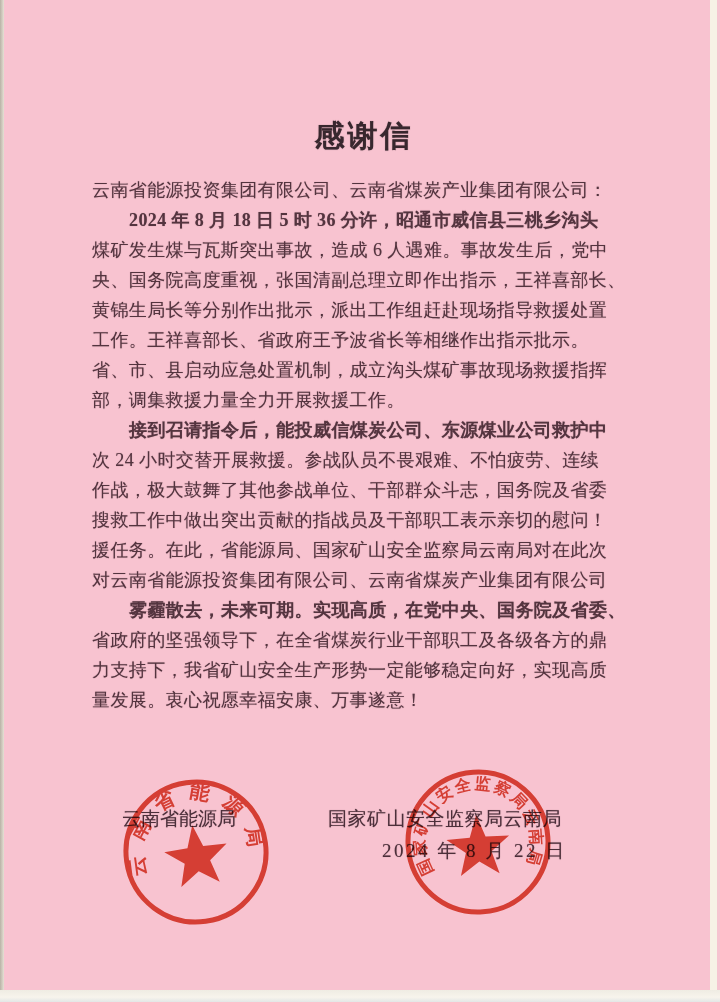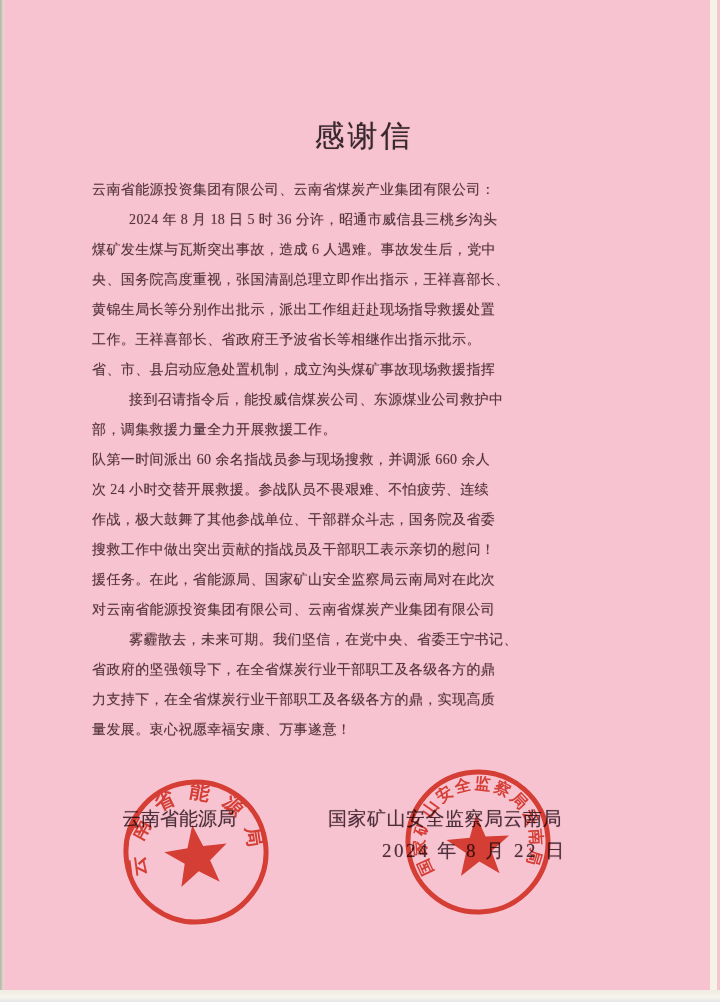--- a/index.html
+++ b/index.html
@@ -25,31 +25,31 @@
   }
   
   .paper {
     position: absolute; left: 4px; top: 0; width: 706px; height: 990px;
     background: #f8c3d0;
     color: #54343f;
   }
   .title {
     position: absolute; left: 0; top: 116px; width: 100%;
     text-align: center; padding-left: 14px; box-sizing: border-box;
-    font-size: 30px; font-weight: normal; color: #38272e;
+    font-size: 30px; font-weight: bold; color: #38272e;
     letter-spacing: 3px;
     text-shadow: 0 0 1px rgba(56,39,46,.55);
   }
   .body-text {
     position: absolute; left: 88px; top: 175px; width: 500px;
-    font-size: 14px; color: #54343f;
+    font-size: 18px; color: #54343f;
     text-shadow: 0 0 1px rgba(84,52,63,.45);
   }
   .line { height: 30px; line-height: 30px; white-space: nowrap; letter-spacing: 0.4px; }
-  .line.indent { padding-left: 37px; }
+  .line.indent { padding-left: 37px; font-weight: bold; }
   .sig {
     position: absolute; white-space: nowrap;
     font-size: 19px; color: #4c2f3a;
     text-shadow: 0 0 1px rgba(76,47,58,.45);
   }
   .sig-left-org  { left: 118px; top: 806px; }
   .sig-right-org { left: 324px; top: 806px; letter-spacing: 0.5px; }
   .sig-date     { left: 378px; top: 838px; letter-spacing: 2.5px; }
   .seal {
     position: absolute; width: 160px; height: 160px;
@@ -74,31 +74,30 @@
   <div class="title">感谢信</div>
 
   <div class="body-text">
     <div class="line">云南省能源投资集团有限公司、云南省煤炭产业集团有限公司：</div>
     <div class="line indent">2024 年 8 月 18 日 5 时 36 分许，昭通市威信县三桃乡沟头</div>
     <div class="line">煤矿发生煤与瓦斯突出事故，造成 6 人遇难。事故发生后，党中</div>
     <div class="line">央、国务院高度重视，张国清副总理立即作出指示，王祥喜部长、</div>
     <div class="line">黄锦生局长等分别作出批示，派出工作组赶赴现场指导救援处置</div>
     <div class="line">工作。王祥喜部长、省政府王予波省长等相继作出指示批示。</div>
     <div class="line">省、市、县启动应急处置机制，成立沟头煤矿事故现场救援指挥</div>
+    <div class="line">部，调集救援力量全力开展救援工作。</div>
     <div class="line indent">接到召请指令后，能投威信煤炭公司、东源煤业公司救护中</div>
-    <div class="line">部，调集救援力量全力开展救援工作。</div>
-    <div class="line">队第一时间派出 60 余名指战员参与现场搜救，并调派 660 余人</div>
     <div class="line">次 24 小时交替开展救援。参战队员不畏艰难、不怕疲劳、连续</div>
     <div class="line">作战，极大鼓舞了其他参战单位、干部群众斗志，国务院及省委</div>
     <div class="line">搜救工作中做出突出贡献的指战员及干部职工表示亲切的慰问！</div>
     <div class="line">援任务。在此，省能源局、国家矿山安全监察局云南局对在此次</div>
     <div class="line">对云南省能源投资集团有限公司、云南省煤炭产业集团有限公司</div>
-    <div class="line indent">雾霾散去，未来可期。我们坚信，在党中央、省委王宁书记、</div>
+    <div class="line indent">雾霾散去，未来可期。实现高质，在党中央、国务院及省委、</div>
     <div class="line">省政府的坚强领导下，在全省煤炭行业干部职工及各级各方的鼎</div>
-    <div class="line">力支持下，在全省煤炭行业干部职工及各级各方的鼎，实现高质</div>
+    <div class="line">力支持下，我省矿山安全生产形势一定能够稳定向好，实现高质</div>
     <div class="line">量发展。衷心祝愿幸福安康、万事遂意！</div>
   </div>
 
   <div class="sig sig-left-org">云南省能源局</div>
   <div class="sig sig-right-org">国家矿山安全监察局云南局</div>
   <div class="sig sig-date">2024 年 8 月 22 日</div>
 
   <svg class="seal seal-left" viewBox="0 0 160 160">
     <circle cx="80" cy="80" r="70" fill="none" stroke="#d8422f" stroke-width="5"></circle>
     <path transform="translate(80,86)" d="M0,-33 L7.94,-10.92 L31.4,-10.2 L12.84,4.17 L19.4,26.7 L0,13.5 L-19.4,26.7 L-12.84,4.17 L-31.4,-10.2 L-7.94,-10.92 Z" fill="#d8422f"></path>

